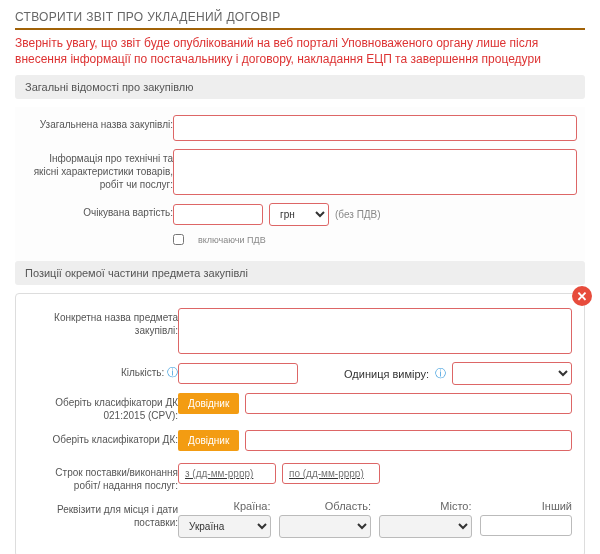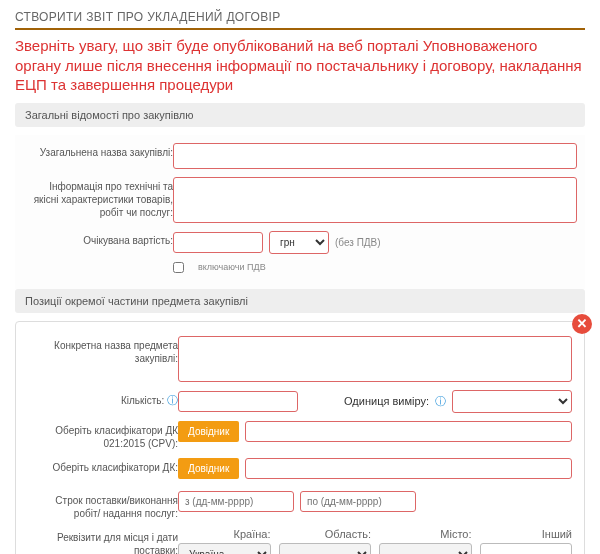--- a/index.html
+++ b/index.html
@@ -1,19 +1,19 @@
 <!DOCTYPE html>
 <html><head>
 <meta charset="utf-8">
 <style>
 * { box-sizing: border-box; margin: 0; padding: 0; font-family: Arial, sans-serif; }
 body { background: #fff; font-size: 11px; color: #333; width: 600px; }
 .page { padding: 10px 15px; }
 .page-title { font-size: 12px; color: #666; font-weight: normal; letter-spacing: 0.3px; padding-bottom: 4px; border-bottom: 2px solid #a16207; margin-bottom: 6px; }
-.warning { color: #d33; font-size: 15px; margin-bottom: 8px; line-height: 1.3; }
+.warning { color: #d33; font-size: 12px; margin-bottom: 8px; line-height: 1.3; }
 .section { background: #eee; padding: 6px 10px; border-radius: 3px; font-size: 11px; color: #555; margin-bottom: 8px; }
 .panel { padding: 8px; background: #fdfdfd; }
 .row { display: flex; align-items: flex-start; margin-bottom: 8px; }
 .label { width: 150px; flex-shrink: 0; font-size: 10px; color: #555; line-height: 1.3; padding-top: 3px; text-align: right; }
 .controls { flex: 1; display: flex; gap: 6px; align-items: center; flex-wrap: wrap; }
 input[type="text"], textarea, select {
   border: 1px solid #d66; border-radius: 3px; padding: 4px 6px; font-size: 10px; background: #fff; color: #333;
 }
 textarea { resize: none; }
 .full { width: 100%; }
@@ -24,21 +24,21 @@
 .nb { color: #888; font-size: 10px; }
 .checkbox-row { display: flex; align-items: center; gap: 14px; margin-left: 0; font-size: 9px; color: #888; }
 .checkbox-row input { width: 11px; height: 11px; }
 .pos-panel { border: 1px solid #ddd; border-radius: 4px; padding: 14px 12px 10px 12px; position: relative; background: #fff; margin-bottom: 10px; }
 .close-badge { position: absolute; top: -8px; right: -8px; width: 20px; height: 20px; border-radius: 50%; background: #e74c3c; color: #fff; display: flex; align-items: center; justify-content: center; font-size: 13px; font-weight: bold; cursor: pointer; }
 .info-icon { color: #3498db; font-size: 11px; }
 .btn-orange { background: #f39c12; color: #fff; border: none; padding: 5px 10px; font-size: 10px; border-radius: 2px; cursor: pointer; }
 .btn-blue-bar { background: #3498db; color: #fff; text-align: center; padding: 6px; font-size: 10px; border-radius: 3px; cursor: pointer; width: 100%; }
 .cls-row { display: flex; gap: 6px; margin-bottom: 4px; }
 .cls-input { flex: 1; }
-.date-input { width: 116px; }
+.date-input { width: 98px; text-decoration: underline; }
 .loc-row { display: flex; gap: 8px; width: 100%; }
 .loc-col { flex: 1; display: flex; flex-direction: column; gap: 3px; }
 .loc-col label { font-size: 11px; color: #666; text-align: right; }
 .loc-col select, .loc-col input { width: 100%; border: 1px solid #bbb; }
 .loc-col select { background: #f3f3f3; }
 </style>
 </head>
 <body>
 
 <div class="page">

